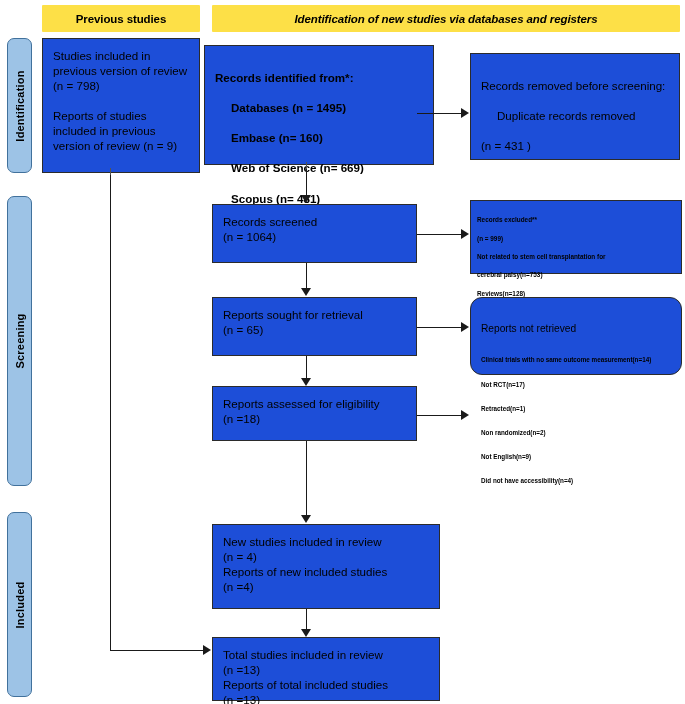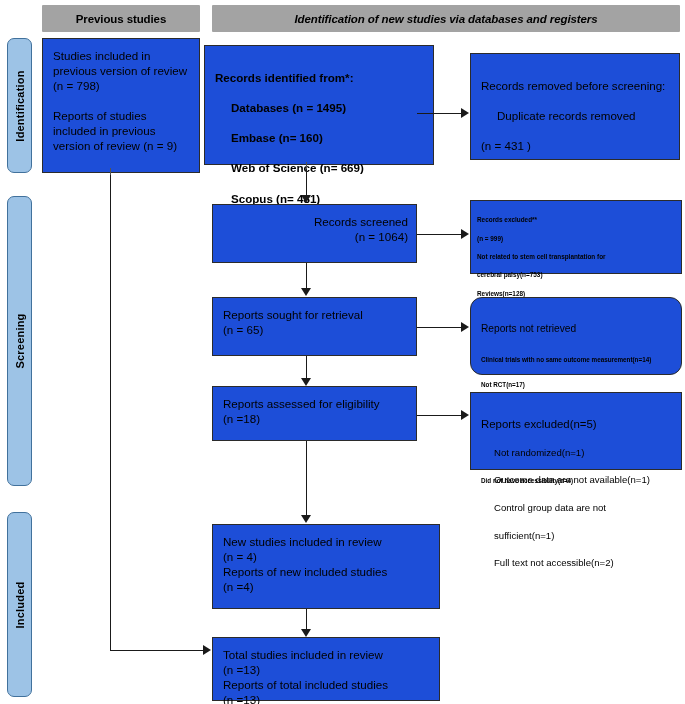--- a/index.html
+++ b/index.html
@@ -12,21 +12,21 @@
     position: relative;
     font-family: "Liberation Sans", sans-serif;
     color: #000;
     overflow: hidden;
   }
   #diagram { position: absolute; inset: 0; }
 
   
   .hdr {
     position: absolute;
-    background: #a3a3a3;
+    background: #fde047;
     border-radius: 1px;
     display: flex; align-items: center; justify-content: center;
     font-weight: bold;
     font-size: 11.5px;
     letter-spacing: -0.1px;
     color: #000;
     text-align: left;
     padding: 0 4px;
   }
   #hdr-previous { left: 42px;  top: 5px; width: 158px; height: 27px; }
@@ -77,21 +77,21 @@
   .box .t-head { display:block; }
   .box .t-sub  { display:block; }
   .ital { }
 
   
   #box-previous   { left: 42px;  top: 38px;  width: 158px; height: 135px; }
   #box-identified { left: 204px; top: 45px;  width: 230px; height: 120px; font-weight: bold; }
   #box-removed    { left: 470px; top: 53px;  width: 210px; height: 107px; }
 
   
-  #box-screened   { left: 212px; top: 204px; width: 205px; height: 59px; text-align: right; }
+  #box-screened   { left: 212px; top: 204px; width: 205px; height: 59px; }
   #box-excluded-1 { left: 470px; top: 200px; width: 212px; height: 74px;
                     font-size: 6.4px; }
   #box-sought     { left: 212px; top: 297px; width: 205px; height: 59px; }
   #box-notretr    { left: 470px; top: 297px; width: 212px; height: 78px; border-radius: 12px; }
   #box-assessed   { left: 212px; top: 386px; width: 205px; height: 55px; }
   #box-excluded-2 { left: 470px; top: 392px; width: 212px; height: 78px; }
 
   
   #box-newincl    { left: 212px; top: 524px; width: 228px; height: 85px; }
   #box-totalincl  { left: 212px; top: 637px; width: 228px; height: 64px; }
@@ -184,28 +184,20 @@
     <span class="nr-list">Not RCT(n=17)</span>
     <span class="nr-list">Retracted(n=1)</span>
     <span class="nr-list">Non randomized(n=2)</span>
     <span class="nr-list">Not English(n=9)</span>
     <span class="nr-list">Did not have accessibility(n=4)</span>
   </div>
 
   <div class="box" id="box-assessed">Reports assessed for eligibility
 (n =18)</div>
 
-  <div class="box" id="box-excluded-2">
-    <span class="ex-title">Reports excluded(n=5)</span>
-    <span class="ex-list">Not randomized(n=1)</span>
-    <span class="ex-list">Outcome data are not available(n=1)</span>
-    <span class="ex-list">Control group data are not</span>
-    <span class="ex-list">sufficient(n=1)</span>
-    <span class="ex-list"> Full text not accessible(n=2)</span>
-  </div>
 
   <div class="box" id="box-newincl">New studies included in review
 (n = 4)
 Reports of new included studies
 (n =4)</div>
 
   <div class="box" id="box-totalincl">Total studies included in review
 (n =13)
 Reports of total included studies
 (n =13)</div>

